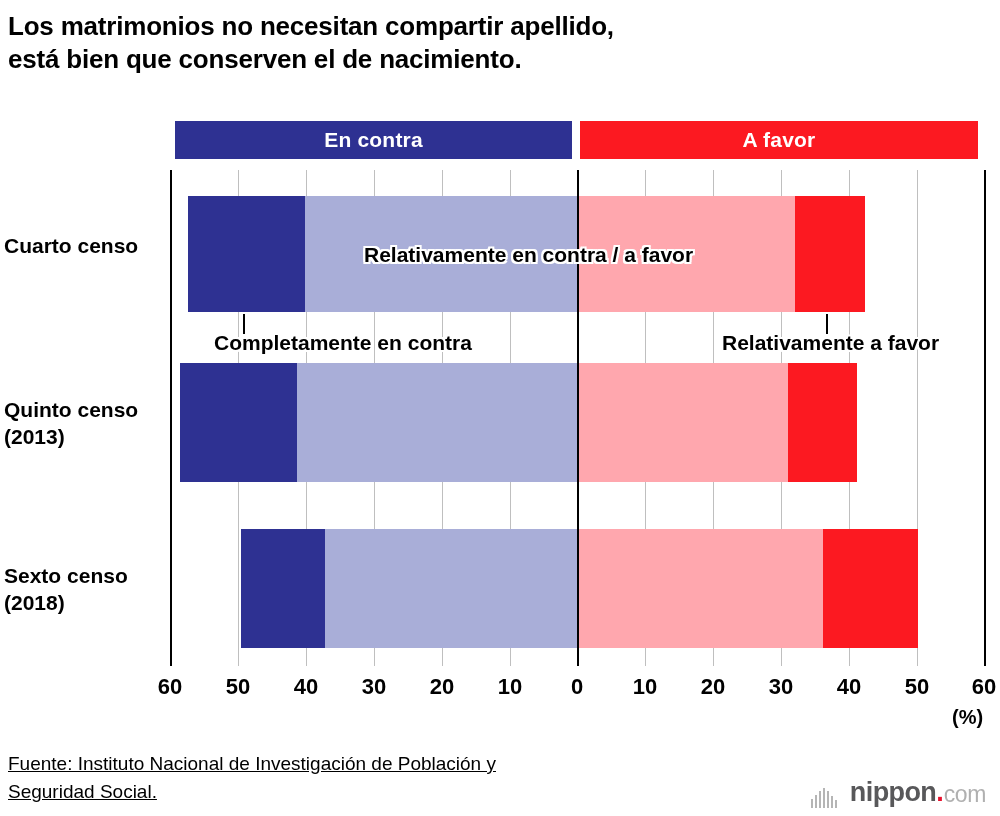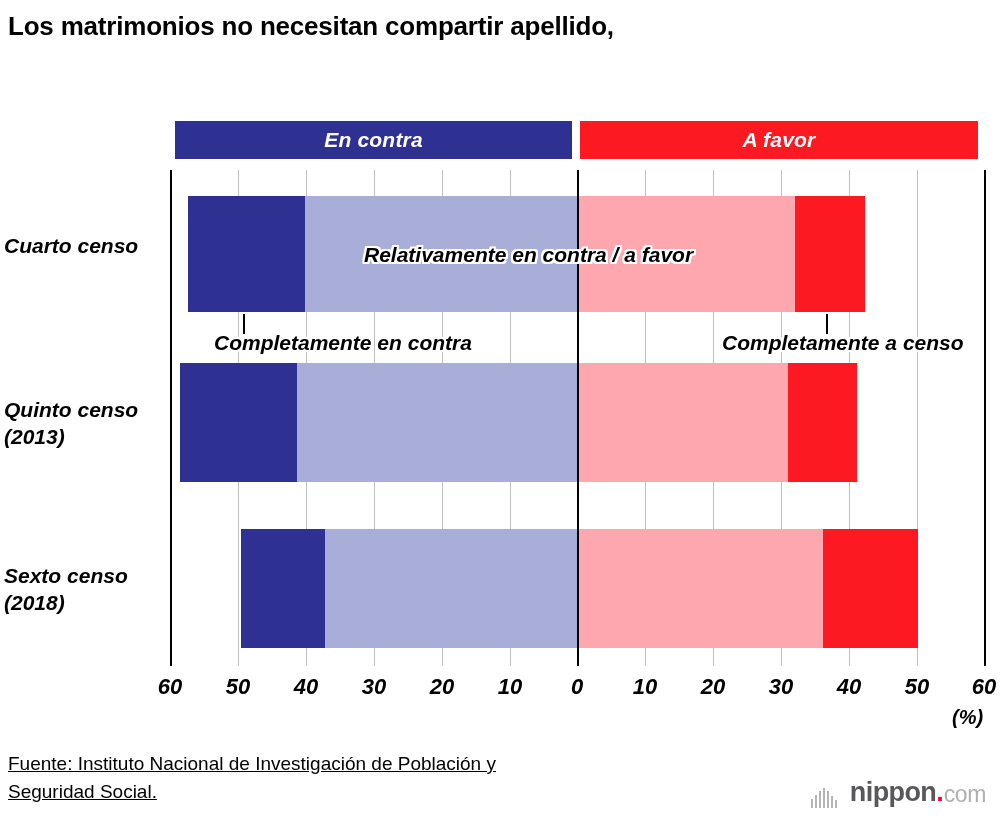--- a/index.html
+++ b/index.html
@@ -29,21 +29,20 @@
   }
   #title .tline { display: block; white-space: nowrap; }
 
   
   #plot {
     position: absolute;
     left: 0;
     top: 0;
     width: 1000px;
     height: 816px;
-    font-style: italic;
   }
 
   
   .legend-band {
     position: absolute;
     height: 38px;
     top: 121px;
     color: #ffffff;
     font-size: 21px;
     font-weight: bold;
@@ -190,20 +189,21 @@
     font-size: 23px;
     color: #b0b0b0;
     letter-spacing: -0.4px;
   }
 </style>
 </head>
 <body>
 
 <div id="title">
   <span class="tline">Los matrimonios no necesitan compartir apellido,</span>
+  <span class="tline">está bien que conserven el de nacimiento.</span>
 </div>
 
 <div id="plot">
 
   <div class="legend-band" id="legend-contra">
     <span>En contra</span>
   </div>
   <div class="legend-band" id="legend-favor">
     <span>A favor</span>
   </div>
@@ -254,21 +254,21 @@
     <span>Sexto censo</span>
     <span>(2018)</span>
   </div>
 
   <div class="annot" style="left:336px;top:243px">Relativamente en contra / a favor</div>
 
   <div class="leader" style="left:243px;top:314px;height:20px"></div>
   <div class="annot" style="left:186px;top:331px">Completamente en contra</div>
 
   <div class="leader" style="left:826px;top:314px;height:20px"></div>
-  <div class="annot" style="left:694px;top:331px">Completamente a censo</div>
+  <div class="annot" style="left:694px;top:331px">Relativamente a favor</div>
 
   <div class="tick-label" style="left:170px">60</div>
   <div class="tick-label" style="left:238px">50</div>
   <div class="tick-label" style="left:306px">40</div>
   <div class="tick-label" style="left:374px">30</div>
   <div class="tick-label" style="left:442px">20</div>
   <div class="tick-label" style="left:510px">10</div>
   <div class="tick-label" style="left:577px">0</div>
   <div class="tick-label" style="left:645px">10</div>
   <div class="tick-label" style="left:713px">20</div>

